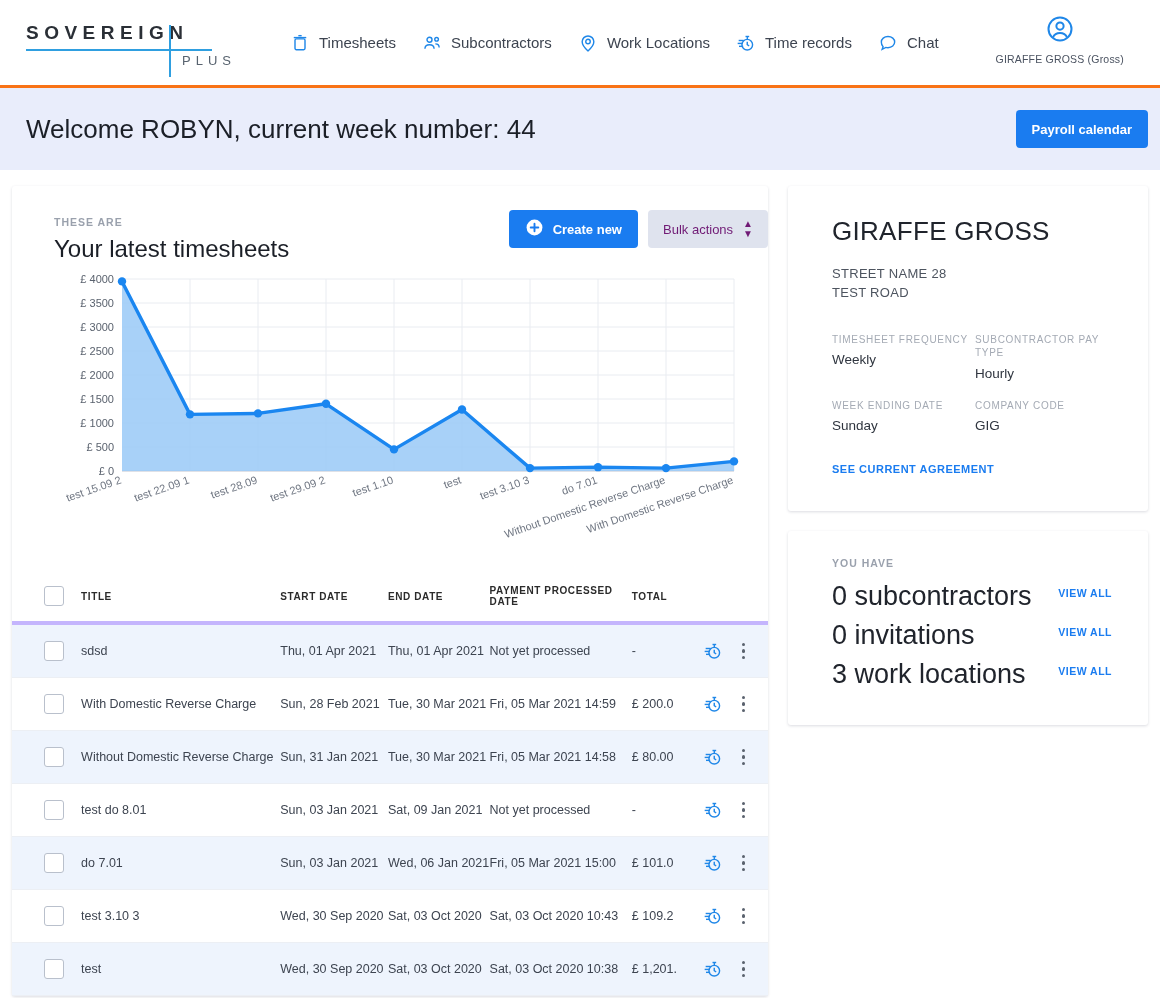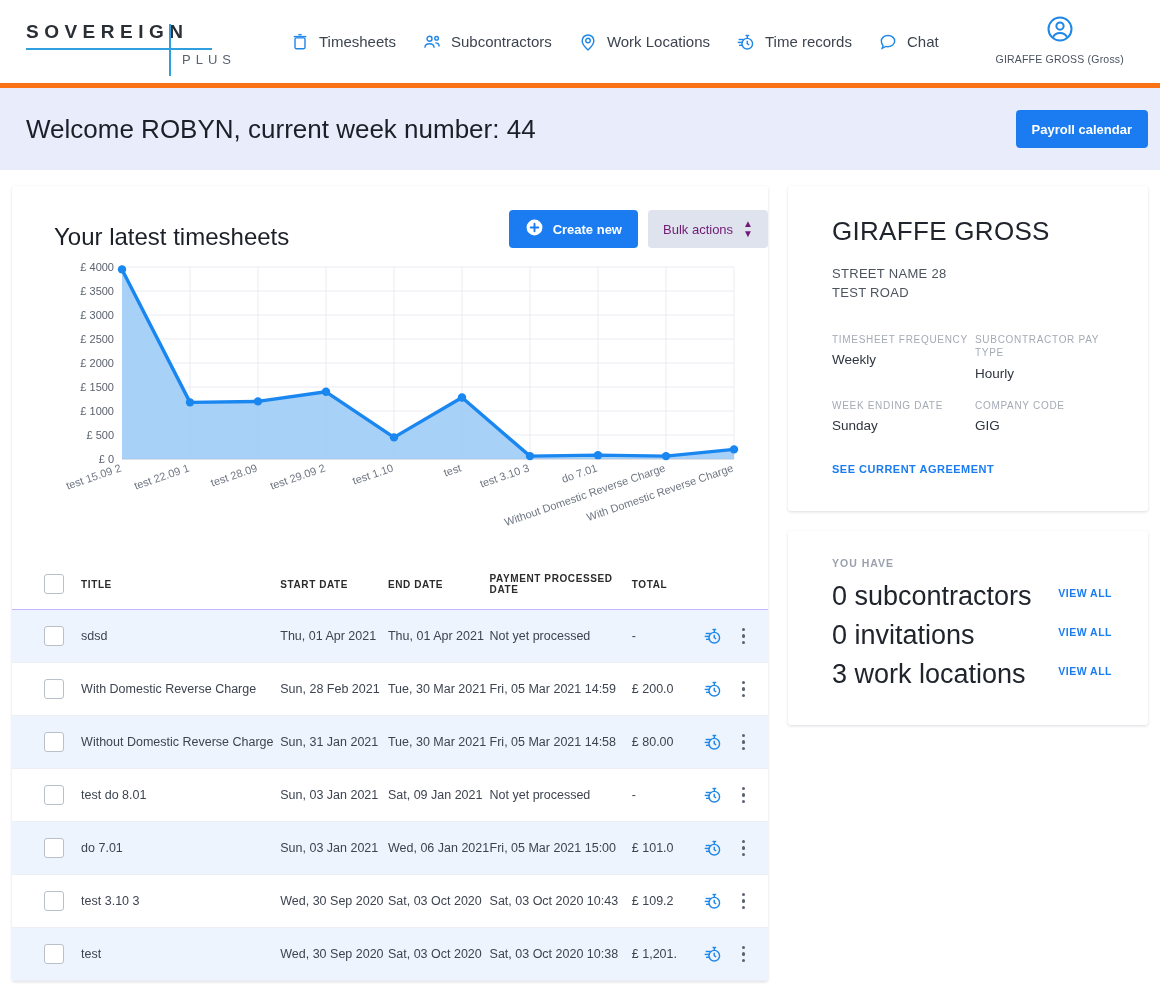--- a/index.html
+++ b/index.html
@@ -8,21 +8,21 @@
     font-family: "Liberation Sans", sans-serif;
     background: #ffffff;
     overflow: hidden;
     color: #2b2b2b;
   }
 
   
   .topbar {
     height: 88px;
     background: #ffffff;
-    border-bottom: 5px solid #f97316;
+    border-bottom: 3px solid #f97316;
     display: flex;
     align-items: center;
     padding: 0 24px;
     position: relative;
   }
   .logo { margin-left: 2px; width: 190px; height: 52px; position: relative; }
   .logo .word {
     font-size: 19px; font-weight: bold; letter-spacing: 5.5px;
     color: #2a2f36; position: absolute; left: 0; top: 5px;
   }
@@ -85,21 +85,21 @@
 
   
   .chart-wrap { position: relative; height: 300px; margin-top: 8px; }
   .ytick { font-size: 11px; fill: #5a626e; text-anchor: end; }
   .xlab { font-size: 11px; fill: #6f7682; }
 
   
   table { width: 100%; border-collapse: collapse; table-layout: fixed; }
   thead th {
     font-size: 10px; letter-spacing: .6px; color: #2b2b2b; font-weight: bold;
-    text-align: left; padding: 14px 0 14px 0; border-bottom: 1px solid #c4b5fd;
+    text-align: left; padding: 14px 0 14px 0; border-bottom: 4px solid #c4b5fd;
   }
   tbody td {
     font-size: 12.5px; color: #3d4450; padding: 16px 0; border-bottom: 1px solid #eceff4;
     white-space: nowrap; overflow: hidden;
   }
   tbody tr.alt { background: #eef4fd; }
   .c-chk  { width: 68px; padding-left: 32px !important; }
   .c-ttl  { width: 196px; }
   .c-sd   { width: 106px; }
   .c-ed   { width: 100px; }
@@ -221,20 +221,21 @@
     </button>
   </div>
 </div>
 
 <div class="content">
 
   <div class="col-main">
     <div class="card">
 
       <div class="chart-head">
+        <div class="eyebrow">THESE ARE</div>
         <div class="chart-title">Your latest timesheets</div>
         <div class="chart-actions">
           <button class="btn-primary">
             <span>
               <svg width="19" height="19" viewBox="0 0 24 24">
                 <circle cx="12" cy="12" r="10" fill="#fff"></circle>
                 <path d="M12 7.2v9.6M7.2 12h9.6" stroke="#1a7cf0" stroke-width="2.4" stroke-linecap="round"></path>
               </svg>
             </span>
             <span>Create new</span>

